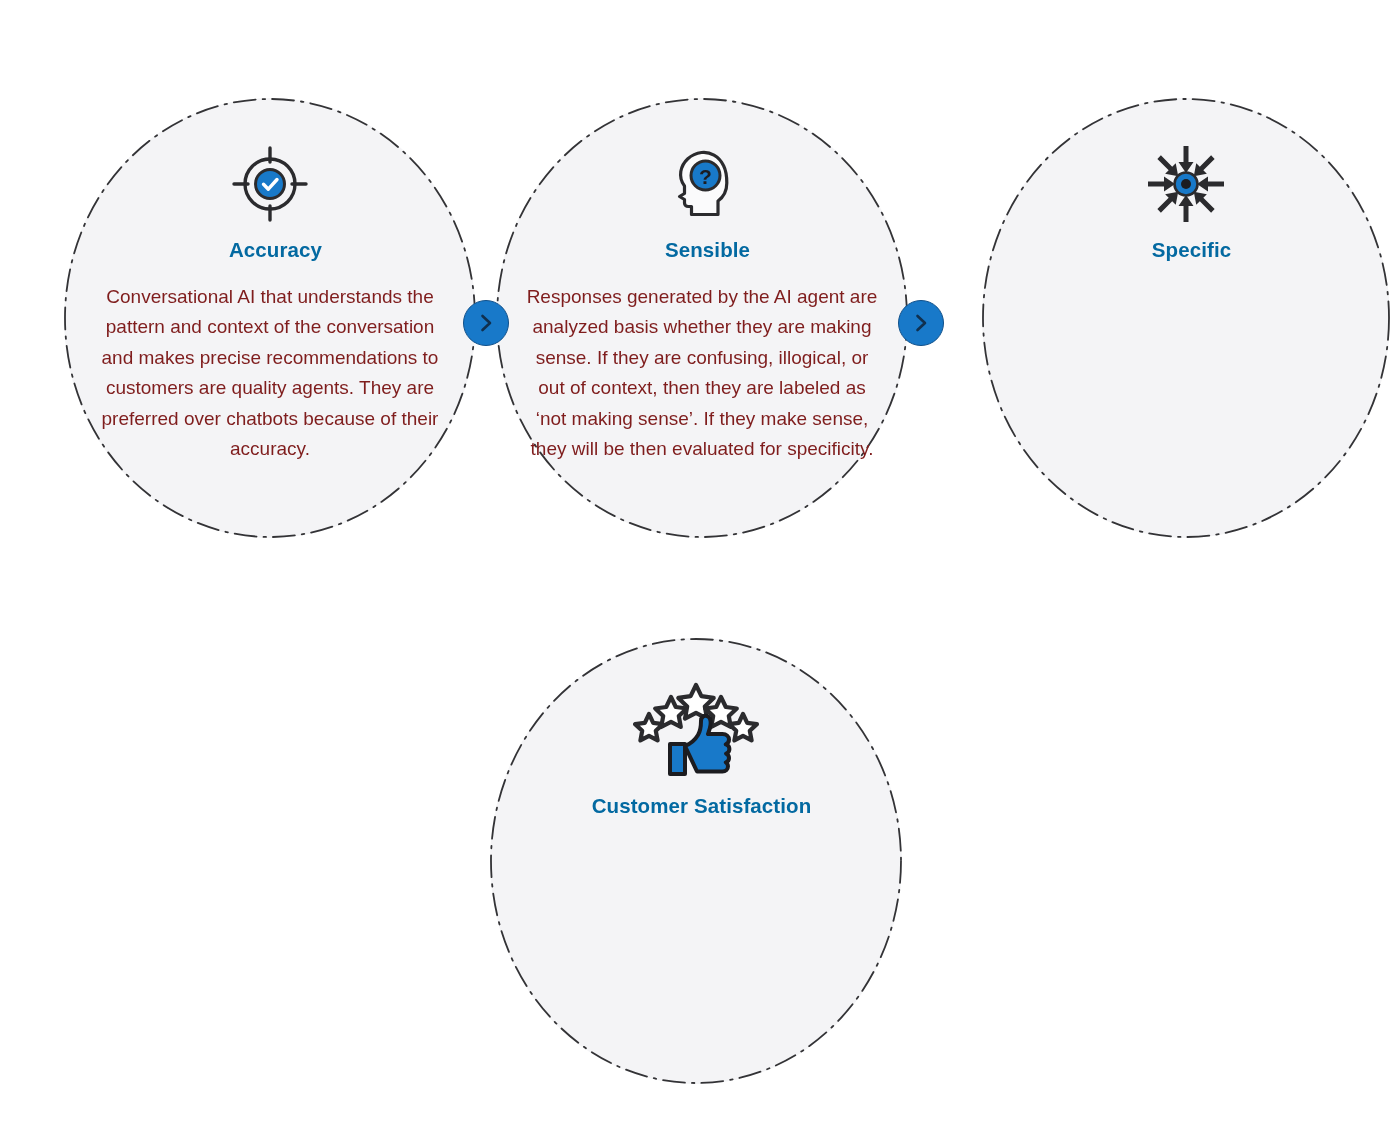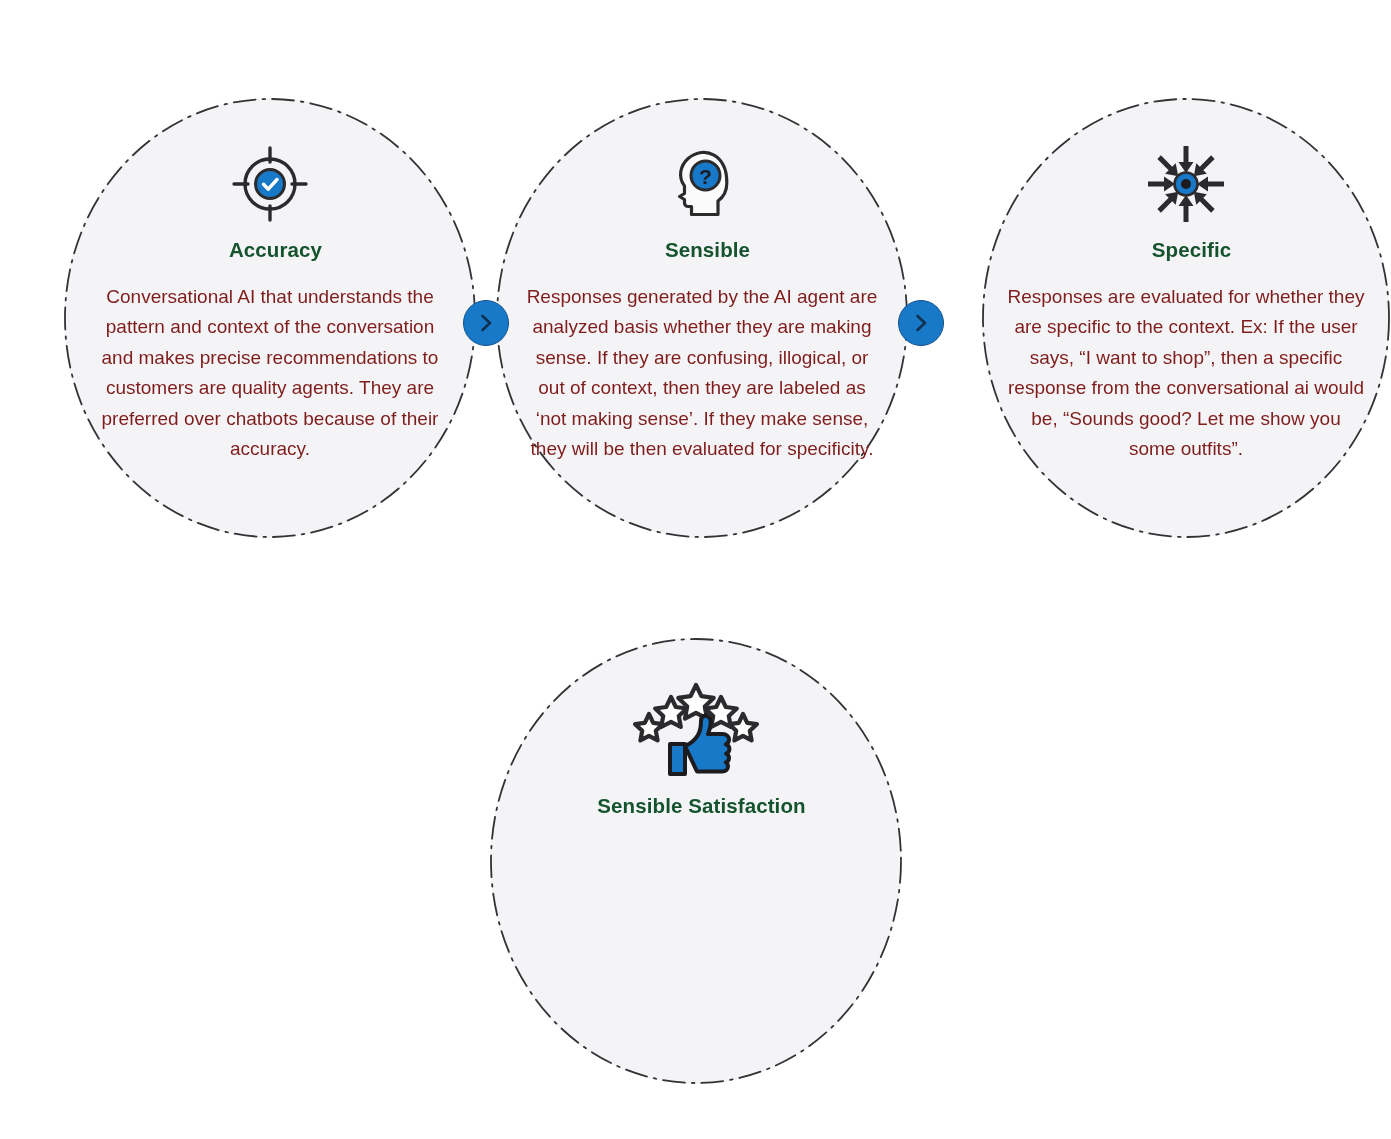--- a/index.html
+++ b/index.html
@@ -63,21 +63,21 @@
     display: flex;
     align-items: center;
     justify-content: center;
     flex: none;
   }
   .node-icon svg { display: block; }
 
   .node-title {
     font-size: 20.5px;
     font-weight: bold;
-    color: #14532d;
+    color: #0369a1;
     text-align: left;
     letter-spacing: 0.1px;
     flex: none;
     margin-left: 11px;
   }
 
   .node-body {
     font-size: 19px;
     line-height: 30.4px;
     color: #7f1d1d;
@@ -193,21 +193,20 @@
               <path d="M39.5 80 h5 v-16 h5 l-7.5 -11 l-7.5 11 h5 z"></path>
               <path d="M4 39.5 v5 h16 v5 l11 -7.5 l-11 -7.5 v5 z"></path>
               <path d="M80 39.5 v5 h-16 v5 l-11 -7.5 l11 -7.5 v5 z"></path>
             </g>
           </g>
           <circle cx="42" cy="42" r="11.5" fill="#1879c9" stroke="#2b2b2e" stroke-width="2.6"></circle>
           <circle cx="42" cy="42" r="5" fill="#1c1c20"></circle>
         </svg>
       </div>
       <div class="node-title">Specific</div>
-      <div class="node-body">Responses are evaluated for whether they are specific to the context. Ex: If the user says, “I want to shop”, then a specific response from the conversational ai would be, “Sounds good? Let me show you some outfits”.</div>
     </div>
   </div>
 
   <div class="node" id="node-3">
     <svg class="node-outline" viewBox="0 0 412 446" preserveAspectRatio="none">
       <ellipse cx="206" cy="223" rx="205" ry="222" fill="none" stroke="#333336" stroke-width="1.8" stroke-dasharray="22 7 2.5 7" stroke-linecap="round"></ellipse>
     </svg>
     <div class="node-inner">
       <div class="node-icon" style="width:126px;height:100px;">
         <svg width="126" height="100" viewBox="0 0 126 100">
@@ -222,21 +221,21 @@
           <path d="M37 68 h15 v30 h-15 z" fill="#1879c9" stroke="#1c1c20" stroke-width="4" stroke-linejoin="round"></path>
 
           <path d="M52 70 c5 -2 10 -6 13 -11 c3 -5 3 -10 3 -14 c0 -4 3 -6 6 -5
                    c3 1 4 5 3.5 9 c-0.5 4 -1.8 7 -2.5 9 h14.5
                    c4 0 6.5 2.5 6.5 5.5 c0 2.4 -1.4 4.1 -3.2 4.9
                    c2.2 0.6 3.6 2.4 3.6 4.6 c0 2.2 -1.3 3.9 -3.3 4.6
                    c1.8 0.8 2.9 2.4 2.9 4.3 c0 2.1 -1.3 3.8 -3.2 4.4
                    c1.4 0.9 2.2 2.3 2.2 3.9 c0 2.9 -2.4 5.3 -5.6 5.3 h-25.4 z" fill="#1879c9" stroke="#1c1c20" stroke-width="4" stroke-linejoin="round" stroke-linecap="round"></path>
         </svg>
       </div>
-      <div class="node-title">Sensible Satisfaction</div>
+      <div class="node-title">Customer Satisfaction</div>
     </div>
   </div>
 
   <div class="connector" id="connector-0">
     <span>
       <svg width="22" height="22" viewBox="0 0 22 22">
         <path d="M7.5 4 L15 11 L7.5 18" fill="none" stroke="#10304f" stroke-width="2.6" stroke-linecap="round" stroke-linejoin="round"></path>
       </svg>
     </span>
   </div>

